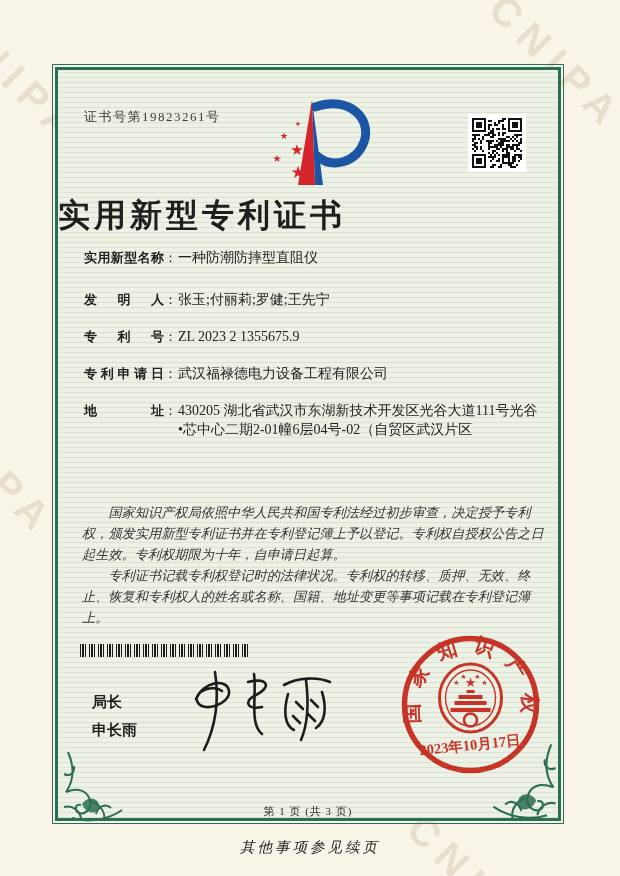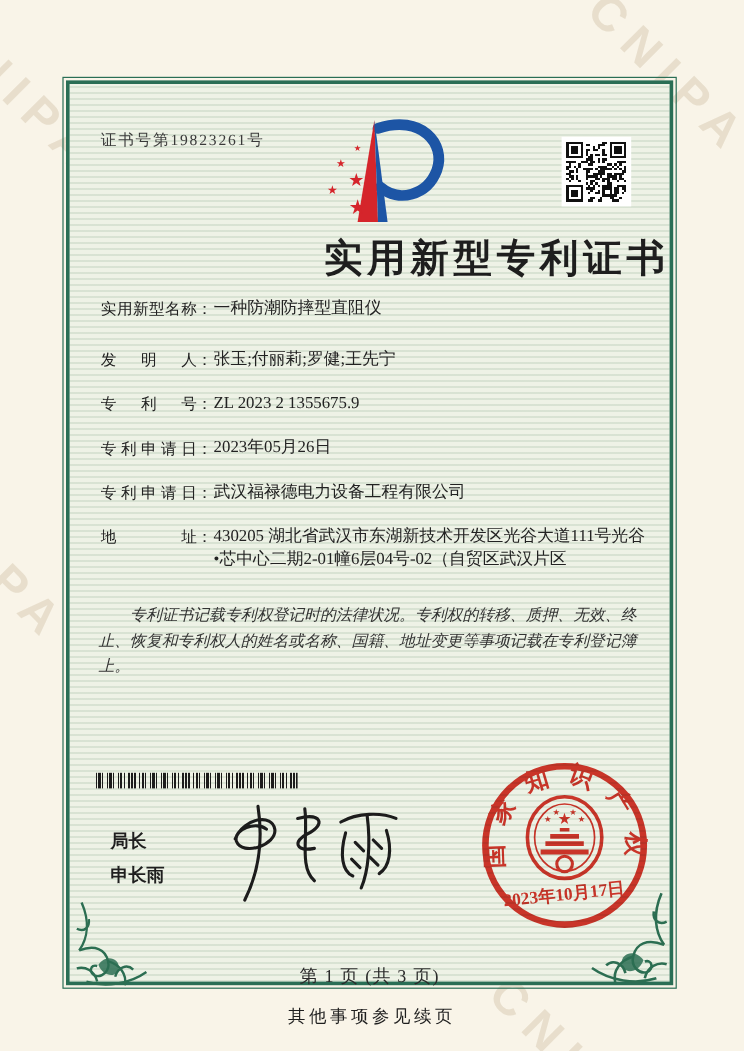--- a/index.html
+++ b/index.html
@@ -20,29 +20,29 @@
          background:#eef2e6;
          background-image:repeating-linear-gradient(0deg,
             rgba(130,165,135,.20) 0 1px, rgba(130,165,135,0) 1px 5px);padding-left:28px;}
 
   .cert-number{position:absolute;left:26px;top:38px;font-size:13px;
          letter-spacing:1.5px;color:#3a3a3a;}
 
   .logo{position:absolute;left:196px;top:24px;}
   .qr{position:absolute;left:410px;top:44px;width:58px;height:58px;background:#fff;}
 
-  .title{position:absolute;left:0;right:0;top:124px;text-align:right;
+  .title{position:absolute;left:0;right:0;top:124px;text-align:left;
          font-size:32px;font-weight:bold;letter-spacing:4px;color:#1e1e1e;}
 
   .fields{position:absolute;left:26px;top:178px;width:462px;font-size:14px;}
   .frow{line-height:19px;margin-bottom:18px;white-space:nowrap;}
   .frow.first{margin-bottom:23px;}
   .frow.addr-row{margin-bottom:0;}
   .flabel{display:inline-block;width:80px;font-size:13px;color:#222;
-          text-align:justify;text-align-last:justify;vertical-align:top;}
+          text-align:justify;text-align-last:justify;vertical-align:top;font-weight:bold;}
   .fcolon{display:inline-block;width:14px;font-size:13px;vertical-align:top;}
   .fvalue{font-size:14px;color:#222;}
   .fvalue.addr{display:inline-block;width:364px;white-space:normal;
                line-height:19px;vertical-align:top;}
   .fvalue.gdate{display:inline-block;width:147px;}
 
   .legal{position:absolute;left:24px;top:432px;width:464px;
          font-size:13.2px;line-height:21px;font-style:italic;color:#333;}
   .legal p{margin:0;text-indent:2em;}
 
@@ -54,28 +54,28 @@
 
   .signer{position:absolute;left:34px;top:618px;
           font-family:"Liberation Sans","DejaVu Sans",sans-serif;
           font-size:15px;font-weight:600;color:#1f1f1f;line-height:28px;}
   .signature{position:absolute;left:122px;top:598px;}
 
   .seal{position:absolute;left:330px;top:552px;opacity:.93;
         mix-blend-mode:multiply;}
 
   .pageinfo{position:absolute;left:0;right:0;top:734px;text-align:center;
-        font-size:15px;color:#2a2a2a;letter-spacing:1px;}
+        font-size:11px;color:#2a2a2a;letter-spacing:1px;}
 
   .flourish{position:absolute;pointer-events:none;}
   .flourish.bl{left:0;top:676px;}
   .flourish.br{right:-4px;top:668px;transform:scaleX(-1);}
 
   .footer-note{position:absolute;left:0;right:0;top:838px;text-align:center;
-        font-size:14.5px;letter-spacing:3px;color:#1f1f1f;}
+        font-size:14.5px;font-style:italic;letter-spacing:3px;color:#1f1f1f;}
 </style>
 </head>
 <body>
 
 <div id="page">
 
   <span class="wm" style="left:-30px;top:2px">CNIPA</span>
   <span class="wm" style="left:512px;top:-14px">CNIPA</span>
   <span class="wm" style="left:390px;top:248px">CNIPA</span>
   <span class="wm" style="left:-56px;top:392px">CNIPA</span>
@@ -320,31 +320,29 @@
         <div class="frow first">
           <span class="flabel">实用新型名称</span><span class="fcolon">：</span><span class="fvalue">一种防潮防摔型直阻仪</span>
         </div>
         <div class="frow">
           <span class="flabel">发明人</span><span class="fcolon">：</span><span class="fvalue">张玉;付丽莉;罗健;王先宁</span>
         </div>
         <div class="frow">
           <span class="flabel">专利号</span><span class="fcolon">：</span><span class="fvalue">ZL 2023 2 1355675.9</span>
         </div>
         <div class="frow">
-          <span class="flabel">专利申请日</span><span class="fcolon">：</span><span class="fvalue">2023年05月26日</span>
-        </div>
-        <div class="frow">
           <span class="flabel">专利申请日</span><span class="fcolon">：</span><span class="fvalue">武汉福禄德电力设备工程有限公司</span>
         </div>
         <div class="frow addr-row">
           <span class="flabel">地址</span><span class="fcolon">：</span><span class="fvalue addr">430205 湖北省武汉市东湖新技术开发区光谷大道111号光谷•芯中心二期2-01幢6层04号-02（自贸区武汉片区</span>
         </div>
       </div>
 
       <div class="legal">
+        <p>国家知识产权局依照中华人民共和国专利法经过初步审查，决定授予专利权，颁发实用新型专利证书并在专利登记簿上予以登记。专利权自授权公告之日起生效。专利权期限为十年，自申请日起算。</p>
         <p>专利证书记载专利权登记时的法律状况。专利权的转移、质押、无效、终止、恢复和专利权人的姓名或名称、国籍、地址变更等事项记载在专利登记簿上。</p>
       </div>
 
       <div class="barcode"></div>
 
       <div class="signer">
         <div>局长</div>
         <div>申长雨</div>
       </div>
 

